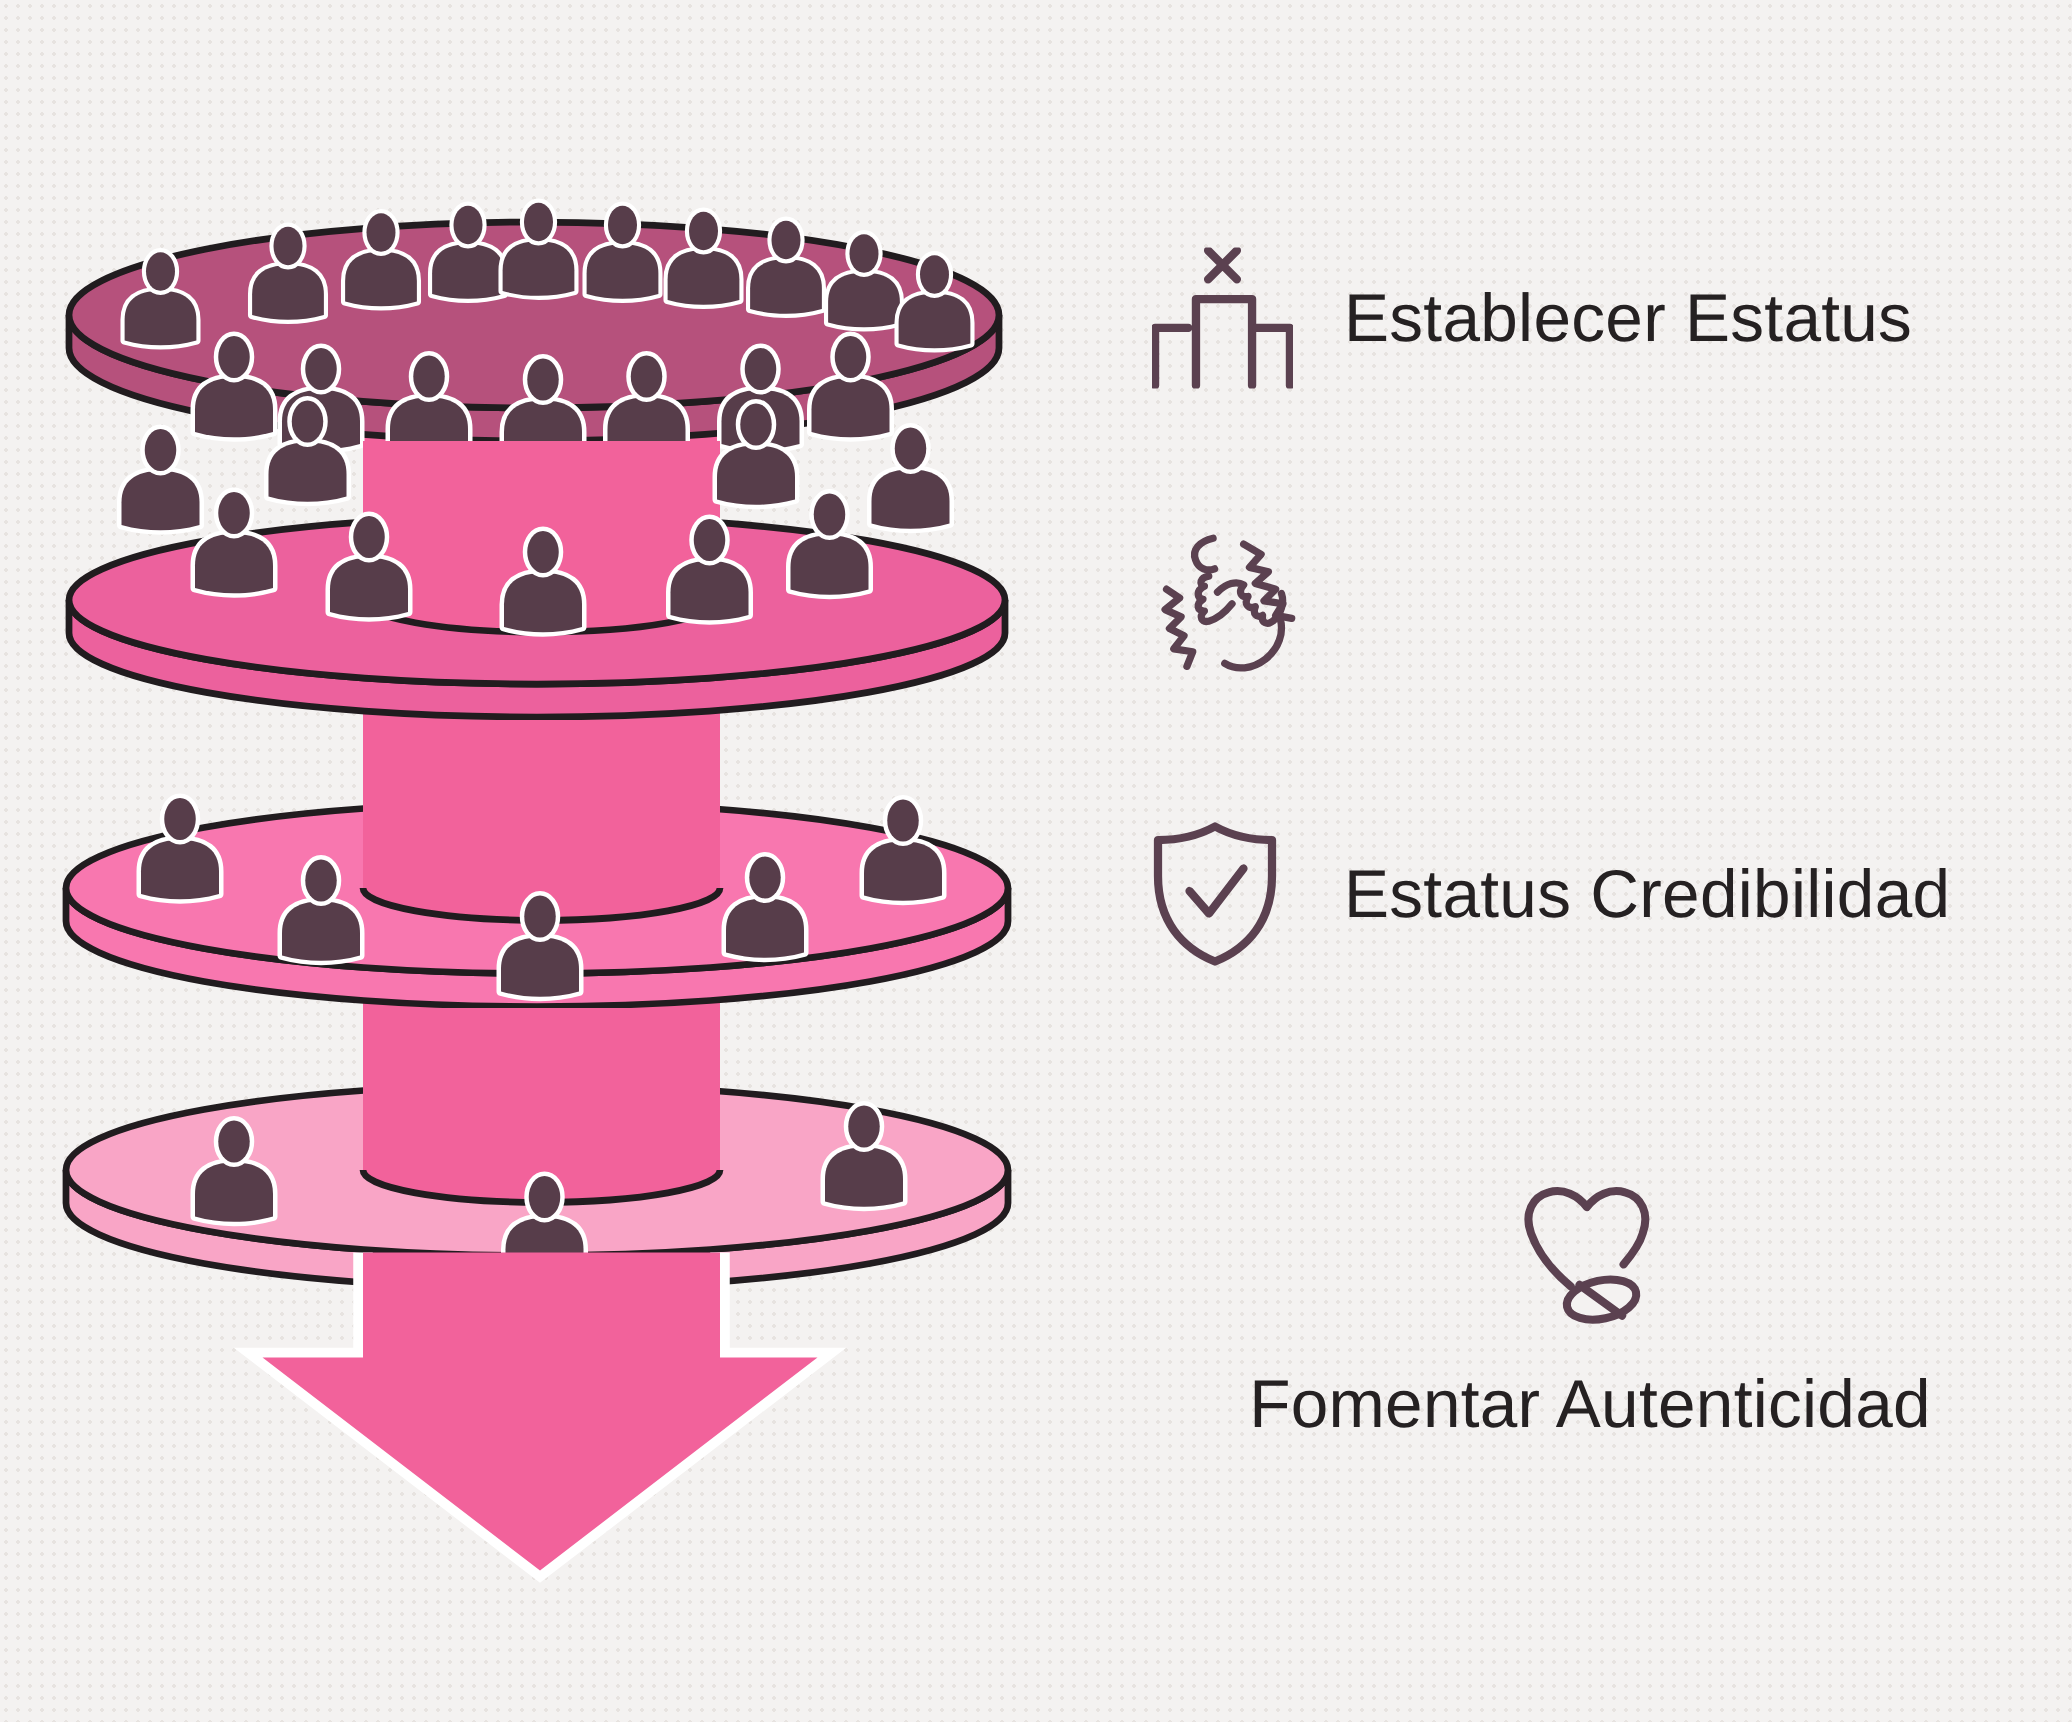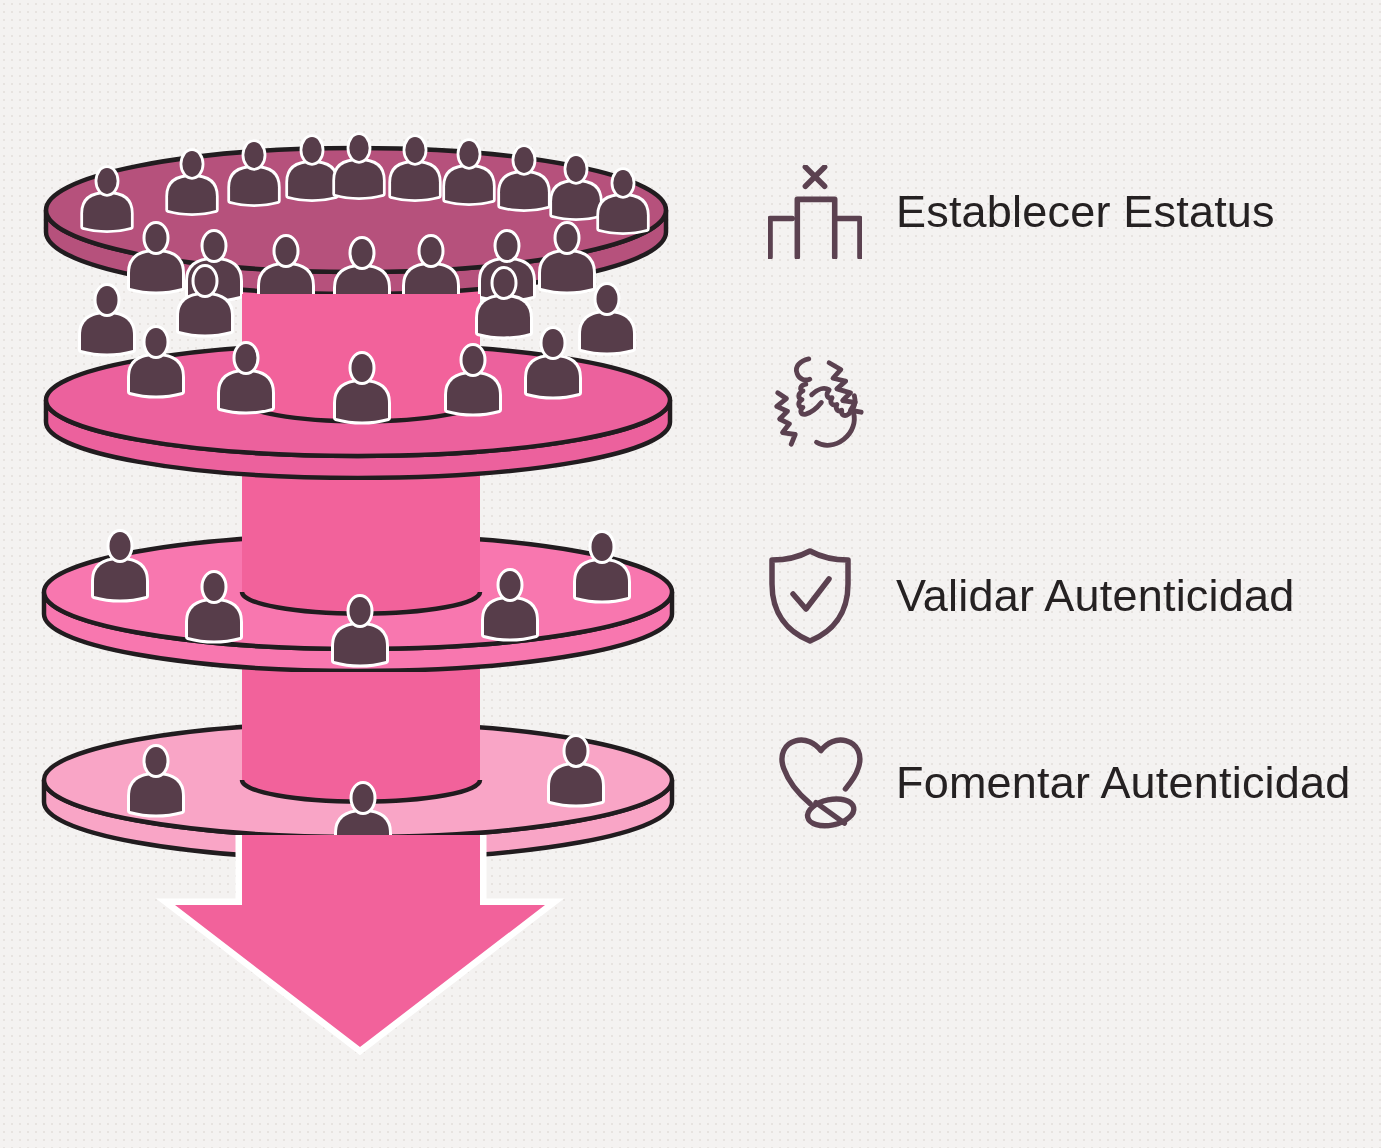--- a/index.html
+++ b/index.html
@@ -136,24 +136,24 @@
       </div>
     </div>
 
     <div class="legend-item" id="row2" style="top: 539px;">
       <div class="icon-box">
         <svg class="licon" width="84" height="96" viewBox="0 0 84 96" stroke-width="5.5">
           <path d="M42,3 C53,9 66,12 80,12 L80,36 C80,66 64,84 42,93 C20,84 4,66 4,36 L4,12 C18,12 31,9 42,3 Z"></path>
           <path d="M25,46 L38,61 L61,31"></path>
         </svg>
       </div>
-      <span class="legend-label">Validar Autenticidad</span>
+      <span class="legend-label">Estatus Credibilidad</span>
     </div>
 
-    <div class="legend-item" id="row3" style="top: 726px;">
+    <div class="legend-item" id="row3" style="top: 764px; flex-direction: column;">
       <div class="icon-box">
         <svg class="licon" width="98" height="93" viewBox="0 0 100 95" stroke-width="5.5">
           <path d="M79,53 C85,46 90,39 92,32 C97,18 91,7 80,4 C70,1 60,6 54,14 C48,6 38,1 28,4 C17,7 11,18 16,32 C21,46 31,58 43,68"></path>
           <g transform="rotate(-12 64 77)">
             <ellipse cx="64" cy="77" rx="24" ry="13" fill="var(--bg)"></ellipse>
           </g>
           <path d="M49,67 L78,88"></path>
         </svg>
       </div>
       <span class="legend-label">Fomentar Autenticidad</span>

